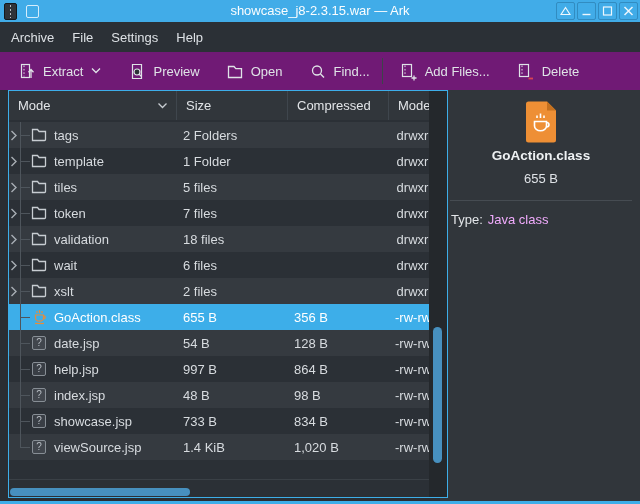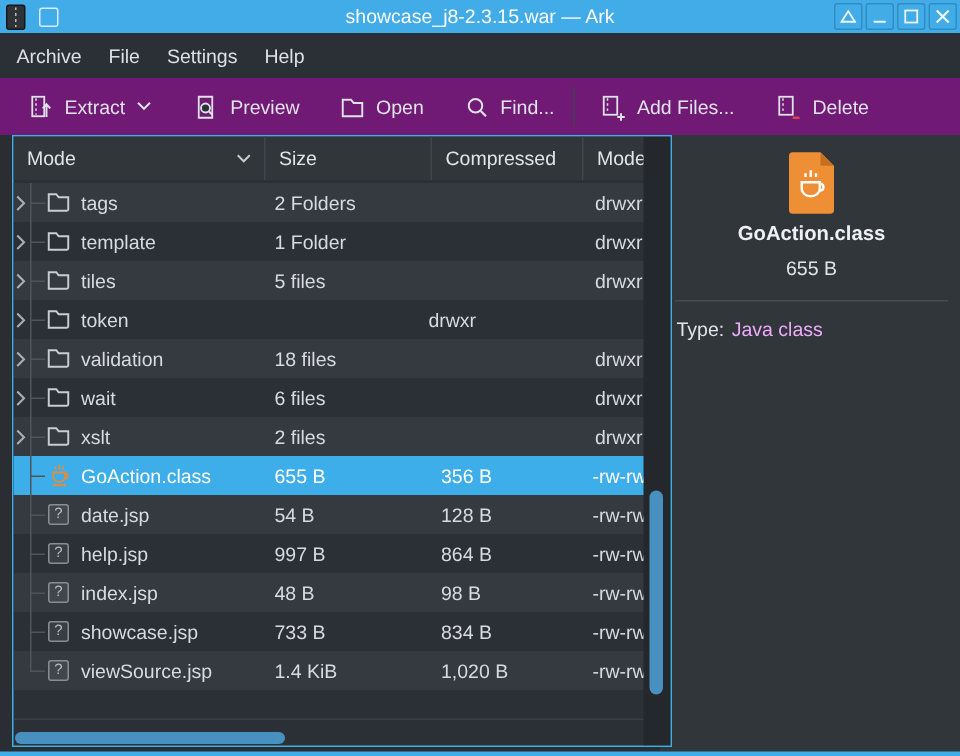--- a/index.html
+++ b/index.html
@@ -284,20 +284,21 @@
             <svg class="expander" width="8" height="11" viewBox="0 0 8 11">
               <path d="M1.5 1 L6 5.5 L1.5 10" fill="none" stroke="#a8aeb4" stroke-width="1.4"></path>
             </svg>
           </span>
           <span class="row-icon">
             <svg width="16" height="14" viewBox="0 0 16 14">
               <path d="M1.5 12.5 V1.5 h5 l1.6 2 H14.5 v8 a1 1 0 0 1 -1 1 z" fill="none" stroke="#c8cdd2" stroke-width="1.3"></path>
             </svg>
           </span>
           <span class="cell c-name">token</span>
+          <span class="cell c-size">7 files</span>
           <span class="cell c-comp"></span>
           <span class="cell c-mode">drwxr</span>
         </div>
         <div class="row light">
           <span class="branch">
             <span class="guide"></span>
             <span class="stub"></span>
             <svg class="expander" width="8" height="11" viewBox="0 0 8 11">
               <path d="M1.5 1 L6 5.5 L1.5 10" fill="none" stroke="#a8aeb4" stroke-width="1.4"></path>
             </svg>

